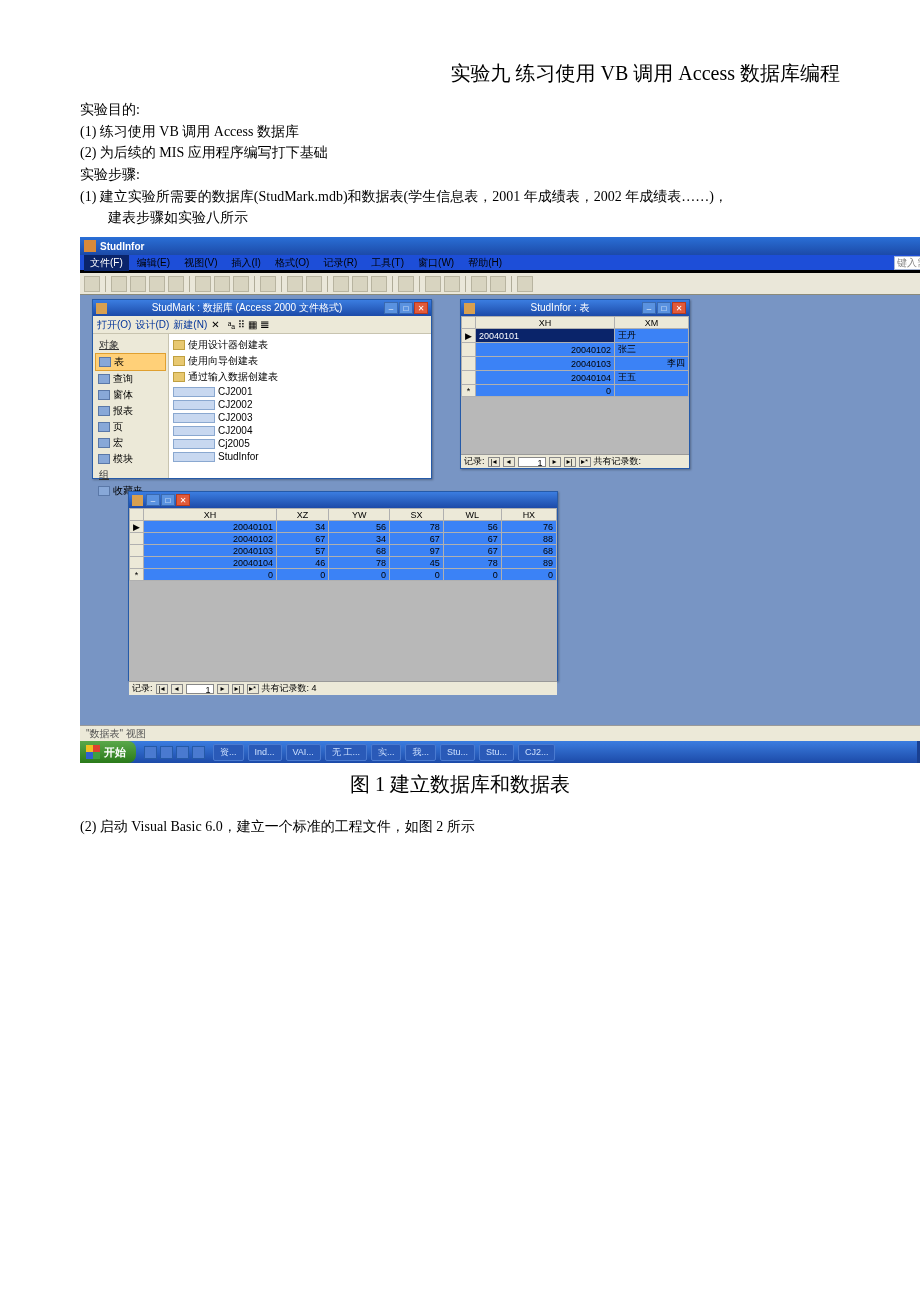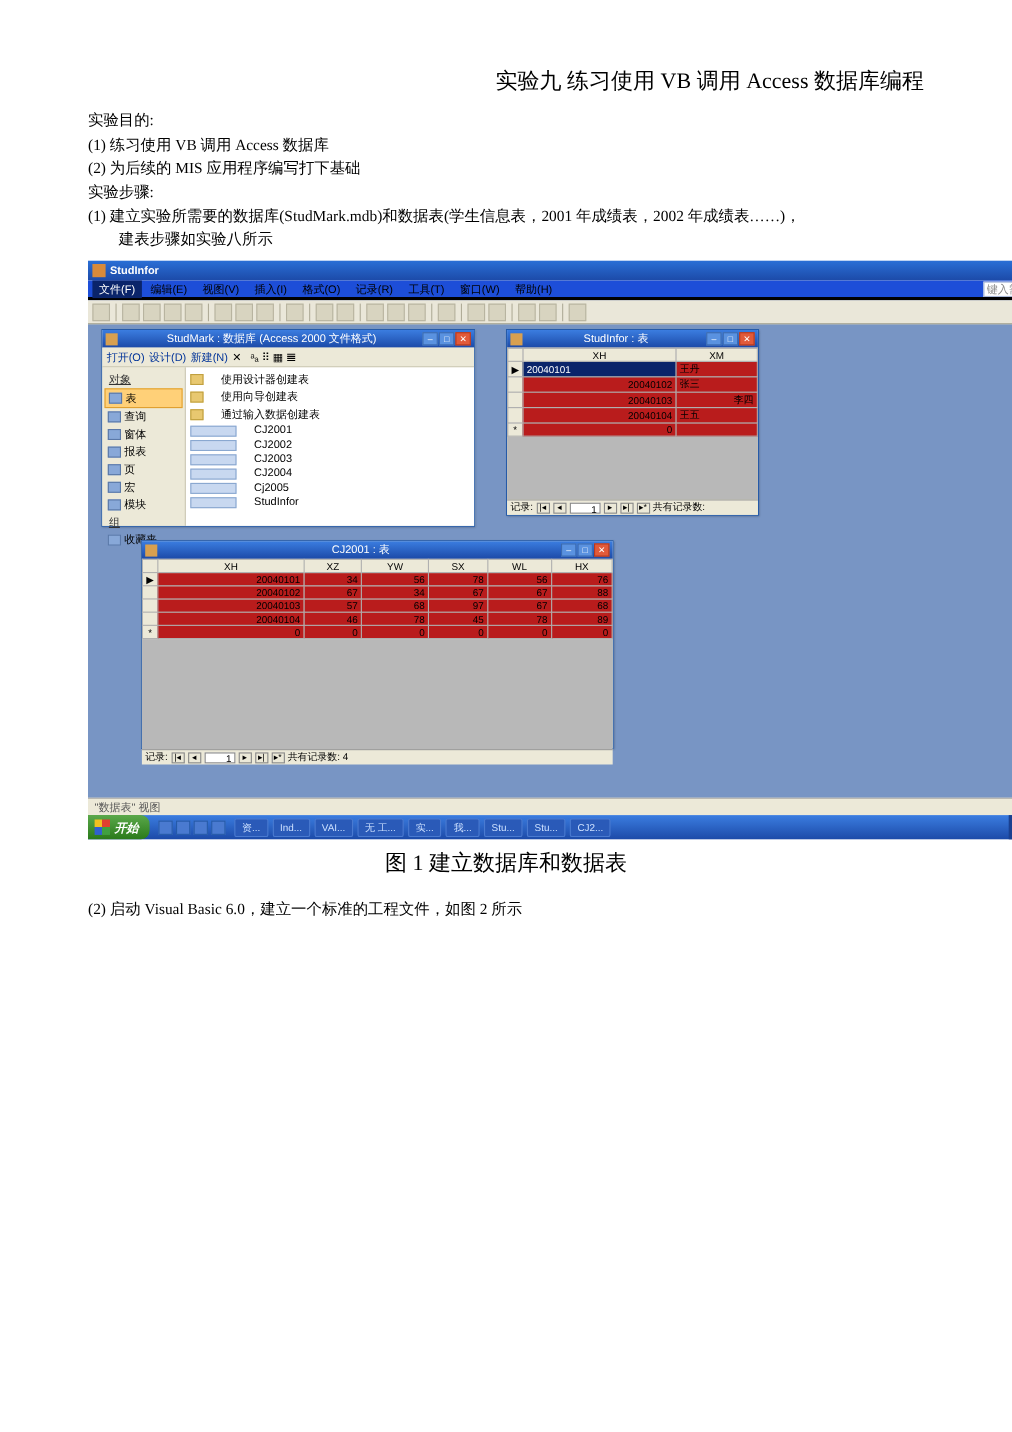--- a/index.html
+++ b/index.html
@@ -42,45 +42,45 @@
   .dbwin { top: 4px; left: 12px; width: 340px; height: 180px; }
   .db-toolbar { background: #ece9d8; height: 18px; border-bottom: 1px solid #c8c4b0; display: flex; align-items: center; padding: 0 4px; gap: 4px; font-size: 10px; }
   .db-toolb { color: #003399; }
   .db-body { display: flex; height: calc(100% - 34px); }
   .db-side { width: 76px; background: #ece9d8; border-right: 1px solid #c8c4b0; padding: 3px 2px; }
   .db-sidehead { font-size: 10px; padding: 1px 4px; color: #333; text-decoration: underline; }
   .db-sideitem { display: flex; align-items: center; gap: 3px; padding: 1px 3px; font-size: 10px; }
   .db-sideitem.sel { background: #ffd078; border: 1px solid #e0a030; }
   .db-sideitem .sic { width: 12px; height: 10px; background: #88a8d8; border: 1px solid #5a78a8; }
   .db-main { flex: 1; background: #fff; overflow: hidden; padding: 3px 4px; }
-  .db-mitem { display: flex; align-items: center; gap: 16px; font-size: 10px; padding: 1px 0; }
+  .db-mitem { display: flex; align-items: center; gap: 3px; font-size: 10px; padding: 1px 0; }
   .db-mitem .mic { width: 12px; height: 10px; background: #e8c870; border: 1px solid #c0a040; }
   .db-mitem .mic.tbl { background: #c8d8f0; border-color: #8aa8d0; }
 
   
   .studwin { top: 4px; left: 380px; width: 230px; height: 170px; }
   .tbl { width: 100%; border-collapse: collapse; font-size: 9px; padding-left: 40px; }
-  .tbl th, .tbl td { border: 1px solid #b0b0b0; padding: 0 3px; height: 12px; background: #b91c1c; }
+  .tbl th, .tbl td { border: 1px solid #b0b0b0; padding: 0 3px; height: 12px; background: #3b82f6; }
   .tbl th { background: #ece9d8; font-weight: normal; }
   .tbl .rowhdr { width: 12px; background: #ece9d8; text-align: center; }
   .tbl .selcell { background: #0a246a; color: #fff; }
   .tbl-body { background: #b8b8b8; height: calc(100% - 30px); overflow: hidden; }
   .recnav { background: #ece9d8; height: 14px; font-size: 9px; display: flex; align-items: center; padding: 0 3px; gap: 3px; border-top: 1px solid #999; }
   .recnav .rb { width: 12px; height: 10px; background: #ece9d8; border: 1px solid #888; font-size: 8px; display: flex; align-items: center; justify-content: center; }
   .recnav .ri { width: 28px; height: 10px; background: #fff; border: 1px solid #888; text-align: right; padding: 0 2px; }
 
   
   .cjwin { top: 196px; left: 48px; width: 430px; height: 190px; }
   .cjwin .tbl td { text-align: right; }
   .cjwin .tbl td:first-child { text-align: center; }
   .cjwin .tbl td:nth-child(2) { text-align: right; }
 
   .statusbar { background: #ece9d8; height: 16px; font-size: 10px; display: flex; align-items: center; padding: 0 6px; border-top: 1px solid #999; color: #555; }
   .taskbar { background: linear-gradient(#3b7de0, #1c4aa8); height: 22px; display: flex; align-items: center; padding: 0 0 0 0; gap: 4px; }
-  .startbtn { background: linear-gradient(#5aa84a, #2a7a1a); color: #fff; height: 22px; padding: 0 10px 0 6px; display: flex; align-items: center; font-size: 11px; font-style: italic; font-weight: bold; border-radius: 0 8px 8px 0; }
+  .startbtn { background: linear-gradient(#5aa84a, #2a7a1a); color: #fff; height: 22px; padding: 0 10px 0 6px; display: flex; align-items: center; font-size: 11px; font-weight: bold; border-radius: 0 8px 8px 0; }
   .startbtn .wlogo { width: 14px; height: 14px; background: conic-gradient(#e04030 0 25%, #40a040 0 50%, #3060d0 0 75%, #f0c020 0); margin-right: 4px; }
   .taskbtn { background: #2a5ab8; color: #cce0ff; height: 17px; padding: 0 6px; font-size: 9px; display: flex; align-items: center; border: 1px solid #4a7ad0; border-radius: 2px; }
   .tray { margin-left: auto; background: #1a4090; color: #cce0ff; height: 22px; padding: 0 6px; display: flex; align-items: center; font-size: 9px; gap: 4px; }
   .qlaunch { display: flex; gap: 3px; padding: 0 4px; }
   .qlaunch .q { width: 13px; height: 13px; background: #4a7ad0; border: 1px solid #255aa8; }
   .cjwin .empty { background: #b8b8b8; height: 100px; }
 </style>
 </head>
 <body>
 
@@ -305,21 +305,20 @@
           <div class="rb">▸</div>
           <div class="rb">▸|</div>
           <div class="rb">▸*</div>
           <span>共有记录数:</span>
         </div>
       </div>
 
       <div class="childwin cjwin">
         <div class="ctitle">
           <div class="ci"></div>
-          <div class="ct">CJ2001 : 表</div>
           <div class="cbtns">
             <div class="cbtn">‒</div>
             <div class="cbtn">□</div>
             <div class="cbtn cclose">✕</div>
           </div>
         </div>
         <div>
           <table class="tbl">
             <tbody>
                 <tr>

